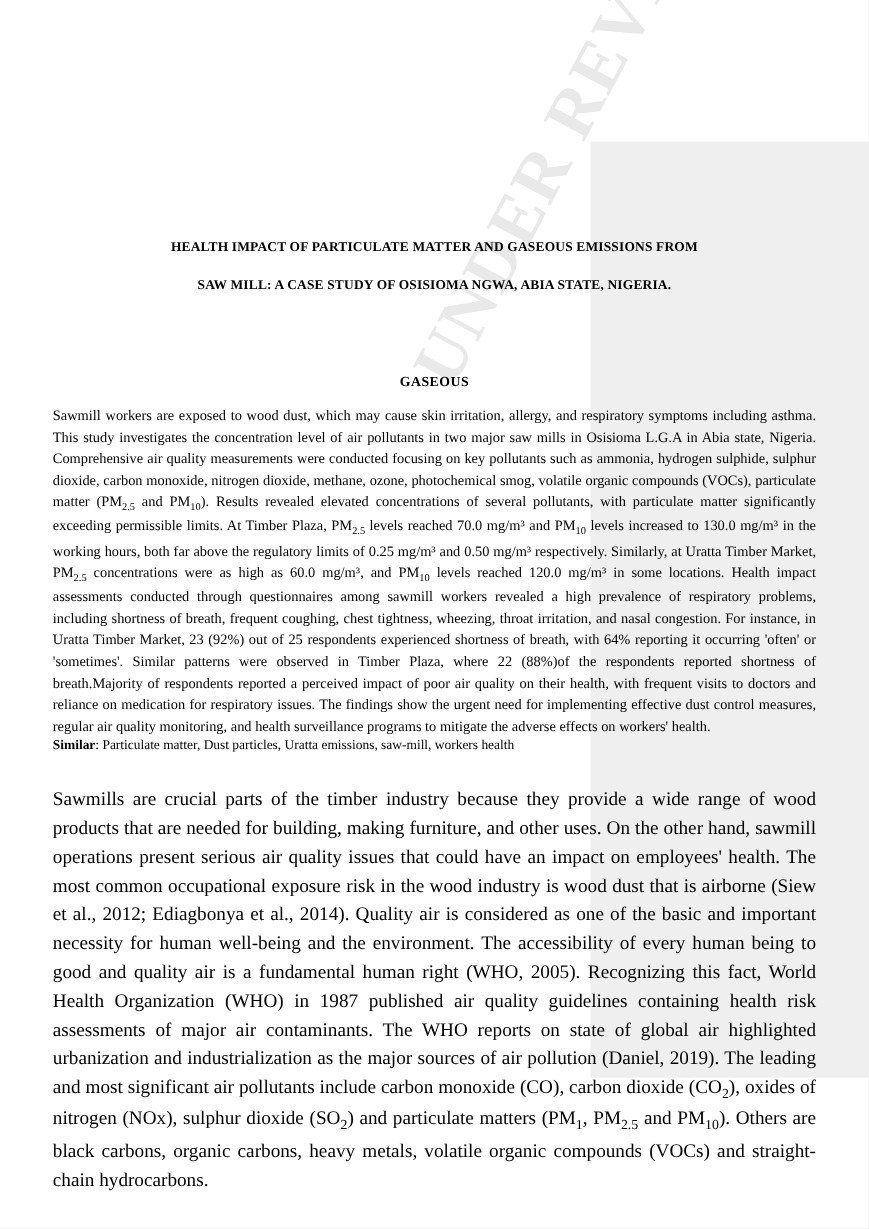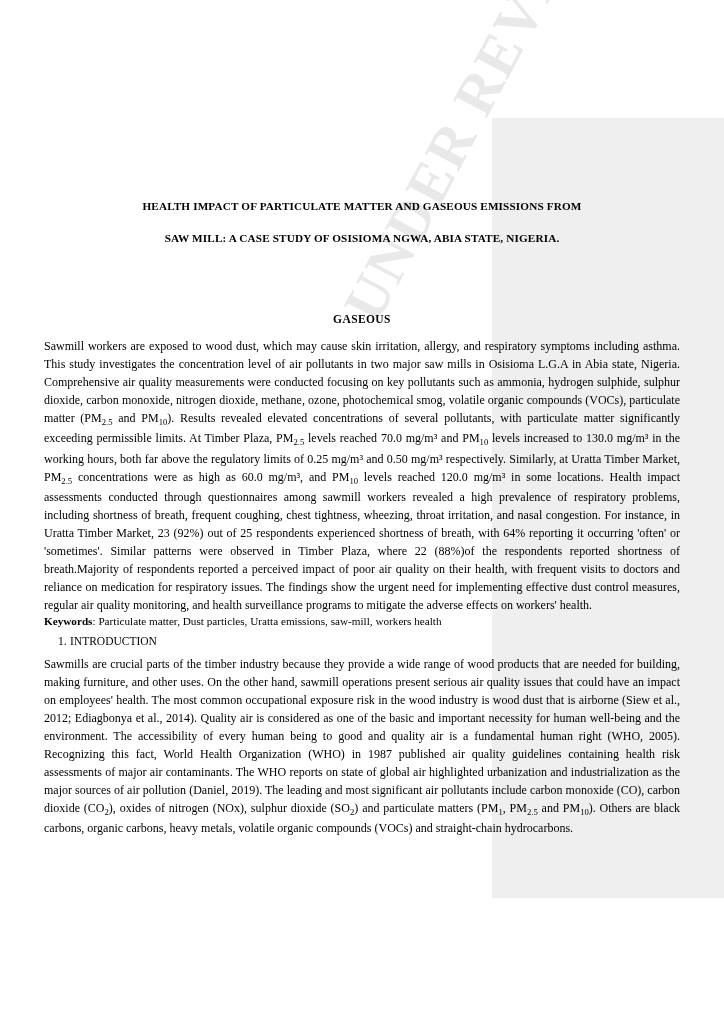--- a/index.html
+++ b/index.html
@@ -113,21 +113,21 @@
     display: inline-block;
     width: 26px;
     padding-left: 14px;
     box-sizing: border-box;
   }
   .intro-body {
     position: absolute;
     top: 655px;
     left: 44px;
     width: 636px;
-    font-size: 12px;
+    font-size: 16px;
     line-height: 1.50;
     text-align: justify;
     text-justify: inter-word;
     z-index: 3;
   }
   sub { font-size: 0.72em; vertical-align: sub; }
 </style>
 </head>
 <body>
 
@@ -163,26 +163,23 @@
       Uratta Timber Market, 23 (92%) out of 25 respondents experienced shortness of breath, with 64%
       reporting it occurring 'often' or 'sometimes'. Similar patterns were observed in Timber Plaza, where
       22 (88%)of the respondents reported shortness of breath.Majority of respondents reported a perceived
       impact of poor air quality on their health, with frequent visits to doctors and reliance on medication
       for respiratory issues. The findings show the urgent need for implementing effective dust control
       measures, regular air quality monitoring, and health surveillance programs to mitigate the adverse
       effects on workers' health.
     </div>
 
     <div class="keywords">
-      <b>Keywords</b><span>: Particulate matter, Dust particles, Uratta emissions, saw-mill, workers health</span>
+      <b>Similar</b><span>: Particulate matter, Dust particles, Uratta emissions, saw-mill, workers health</span>
     </div>
 
-    <div class="section-heading">
-      <span class="num">1.</span><span>INTRODUCTION</span>
-    </div>
 
     <div class="intro-body">
       Sawmills are crucial parts of the timber industry because they provide a wide range of wood products
       that are needed for building, making furniture, and other uses. On the other hand, sawmill operations
       present serious air quality issues that could have an impact on employees' health. The most common
       occupational exposure risk in the wood industry is wood dust that is airborne (Siew et al., 2012;
       Ediagbonya et al., 2014). Quality air is considered as one of the basic and important necessity for
       human well-being and the environment. The accessibility of every human being to good and quality
       air is a fundamental human right (WHO, 2005). Recognizing this fact, World Health Organization
       (WHO) in 1987 published air quality guidelines containing health risk assessments of major air

